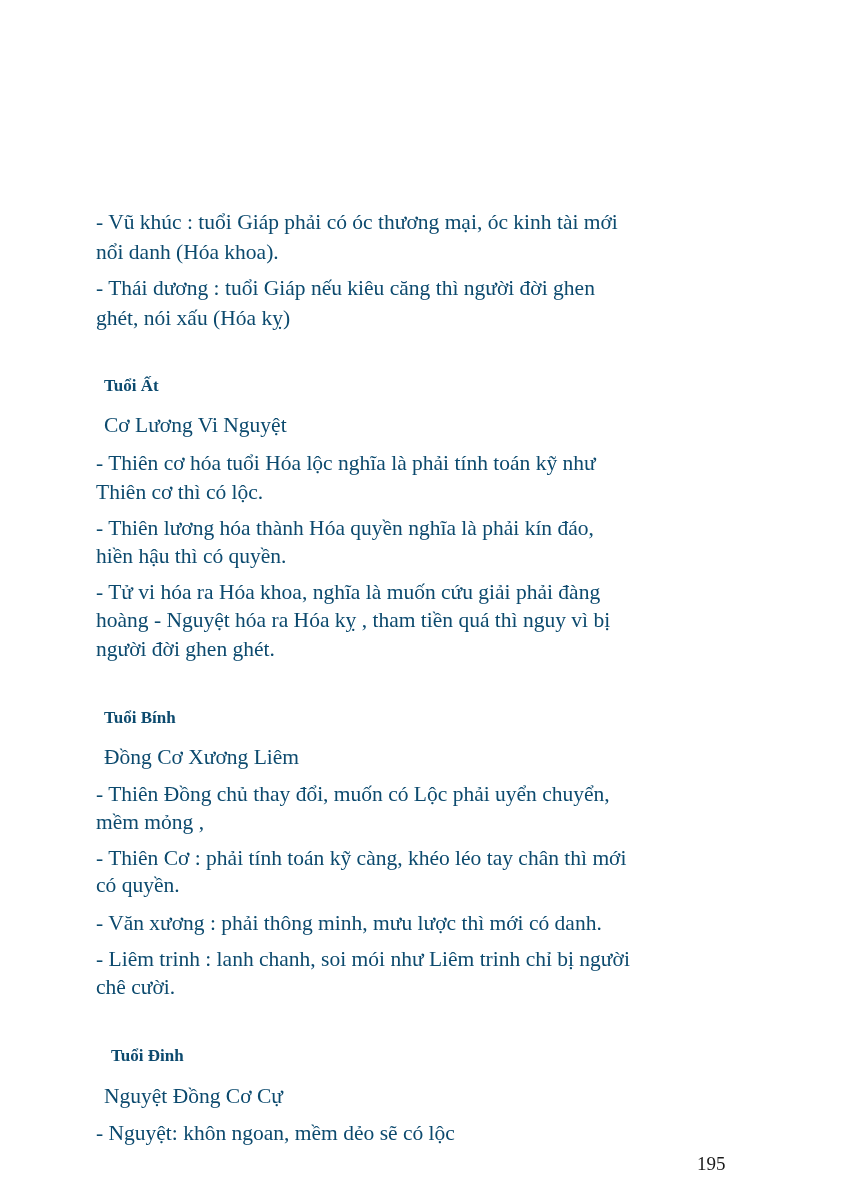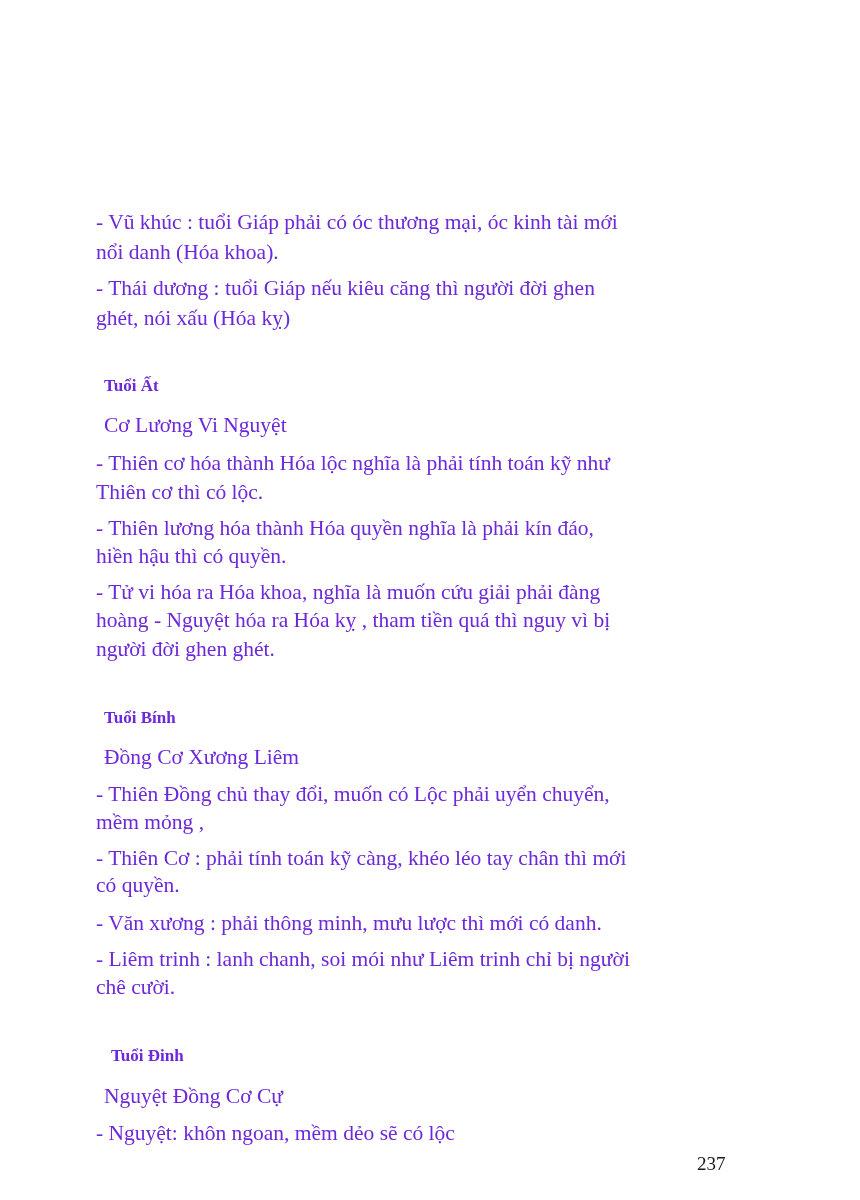--- a/index.html
+++ b/index.html
@@ -1,50 +1,50 @@
 <!DOCTYPE html>
 <html><head>
 <meta charset="utf-8">
 <style>
   html, body { margin:0; padding:0; }
   body { width:860px; height:1200px; background:#ffffff; position:relative; overflow:hidden;
          font-family:"Liberation Serif", "DejaVu Serif", serif; color:#111; }
   .page { position:absolute; left:0; top:0; width:860px; height:1200px; }
   .running-head { position:absolute; top:168px; left:0; width:860px; text-align:center;
          font-family:"Liberation Sans", "DejaVu Sans", sans-serif; font-size:17px; letter-spacing:0.3px; color:#1a1a1a; }
-  .line { position:absolute; left:96px; font-size:21.5px; white-space:nowrap; color:#6d28d9;font-family:Liberation Serif, serif; }
+  .line { position:absolute; left:96px; font-size:21.5px; white-space:nowrap; color:#0c4a6e;font-family:Liberation Serif, serif; }
   .heading { font-weight:bold; font-size:17px; left:104px; }
   .sub { left:104px; }
   .pageno { position:absolute; top:1153px; left:697px; font-size:19px; color:#1a1a1a; }
 </style>
 </head>
 <body>
 
 <div class="page">
   <div id="content">
       <div class="line" style="top: 210px;">- Vũ khúc : tuổi Giáp phải có óc thương mại, óc kinh tài mới</div>
       <div class="line" style="top: 240px;">nổi danh (Hóa khoa).</div>
       <div class="line" style="top: 276px;">- Thái dương : tuổi Giáp nếu  kiêu căng thì người đời ghen</div>
       <div class="line" style="top: 306px;">ghét, nói xấu (Hóa kỵ)</div>
       <div class="line heading" style="top: 376px;">Tuổi Ất</div>
       <div class="line sub" style="top: 413px;">Cơ Lương Vi Nguyệt</div>
-      <div class="line" style="top: 451px;">- Thiên cơ hóa thành Hóa lộc nghĩa là phải tính toán kỹ như</div>
+      <div class="line" style="top: 451px;">- Thiên cơ hóa tuổi Hóa lộc nghĩa là phải tính toán kỹ như</div>
       <div class="line" style="top: 480px;">Thiên cơ thì có lộc.</div>
       <div class="line" style="top: 516px;">- Thiên lương hóa thành Hóa quyền nghĩa là phải kín đáo,</div>
       <div class="line" style="top: 544px; text-align: center;">hiền hậu thì có quyền.</div>
       <div class="line" style="top: 580px;">- Tử vi hóa ra Hóa khoa, nghĩa là muốn cứu giải phải đàng</div>
       <div class="line" style="top: 608px;">hoàng - Nguyệt hóa ra Hóa kỵ , tham tiền quá thì nguy vì bị</div>
       <div class="line" style="top: 637px;">người đời ghen ghét.</div>
       <div class="line heading" style="top: 708px;">Tuổi Bính</div>
       <div class="line sub" style="top: 745px;">Đồng Cơ Xương Liêm</div>
       <div class="line" style="top: 782px;">- Thiên Đồng chủ thay đổi, muốn có Lộc phải uyển chuyển,</div>
       <div class="line" style="top: 810px;">mềm mỏng ,</div>
       <div class="line" style="top: 846px;">- Thiên Cơ : phải tính toán kỹ càng, khéo léo tay chân thì mới</div>
       <div class="line" style="top: 873px;">có quyền.</div>
       <div class="line" style="top: 911px;">- Văn xương : phải thông minh, mưu lược thì mới có danh.</div>
       <div class="line" style="top: 947px;">- Liêm trinh : lanh chanh, soi mói như Liêm trinh chỉ bị người</div>
       <div class="line" style="top: 975px;">chê cười.</div>
       <div class="line heading" style="top: 1046px; margin-left: 7px;">Tuổi Đinh</div>
       <div class="line sub" style="top: 1084px;">Nguyệt Đồng Cơ Cự</div>
       <div class="line" style="top: 1121px;">- Nguyệt: khôn ngoan, mềm dẻo sẽ có lộc</div>
     </div>
-  <div class="pageno">237</div>
+  <div class="pageno">195</div>
 </div>
 
 </body></html>

